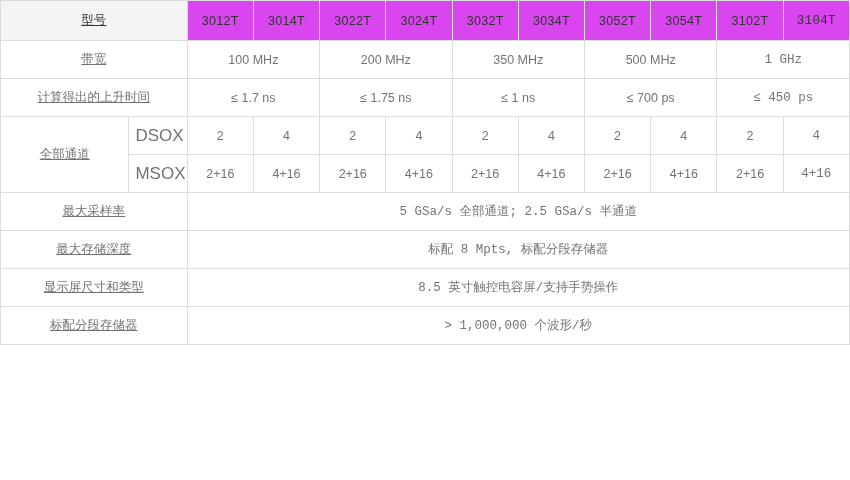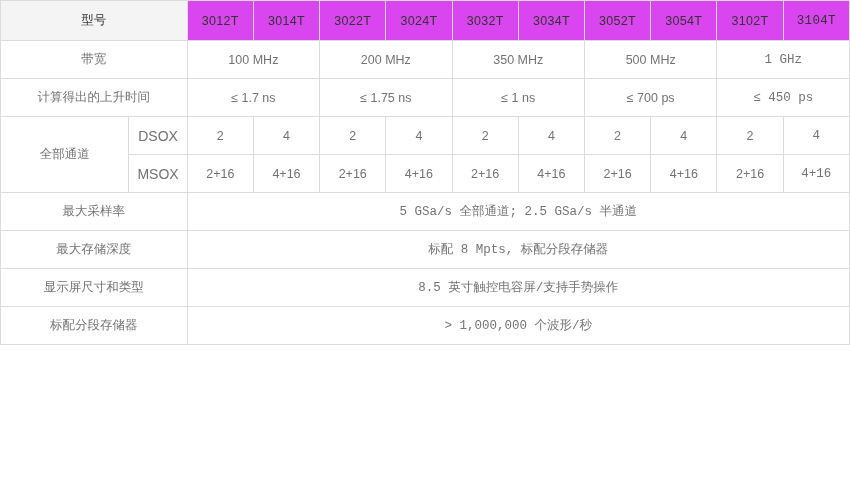--- a/index.html
+++ b/index.html
@@ -48,37 +48,38 @@
     text-align: center;
     height: 38px;
     box-sizing: border-box;
   }
   td.rowlabel {
     text-align: left;
     padding-left: 14px;
     color: #333333;
     font-size: 12.5px;
     border-left: none;
+    text-decoration: underline;
   }
   td.lastcol {
     border-right: none;
     font-family: Liberation Mono, monospace;
   }
   tr.header-row td {
     background: #d946ef;
     height: 40px;
     font-size: 12.5px;
     color: #333333;
   }
   tr.header-row td.rowlabel {
     background: #f4f4f4;
   }
   td.sub-label {
     text-align: center;
-    font-size: 14px;
+    font-size: 17px;
     padding: 0 4px;
   }
   td.valcell {
     text-align: center;
   }
   td.left-val {
     text-align: left;
     padding-left: 10px;
   }
   .wide-val {

